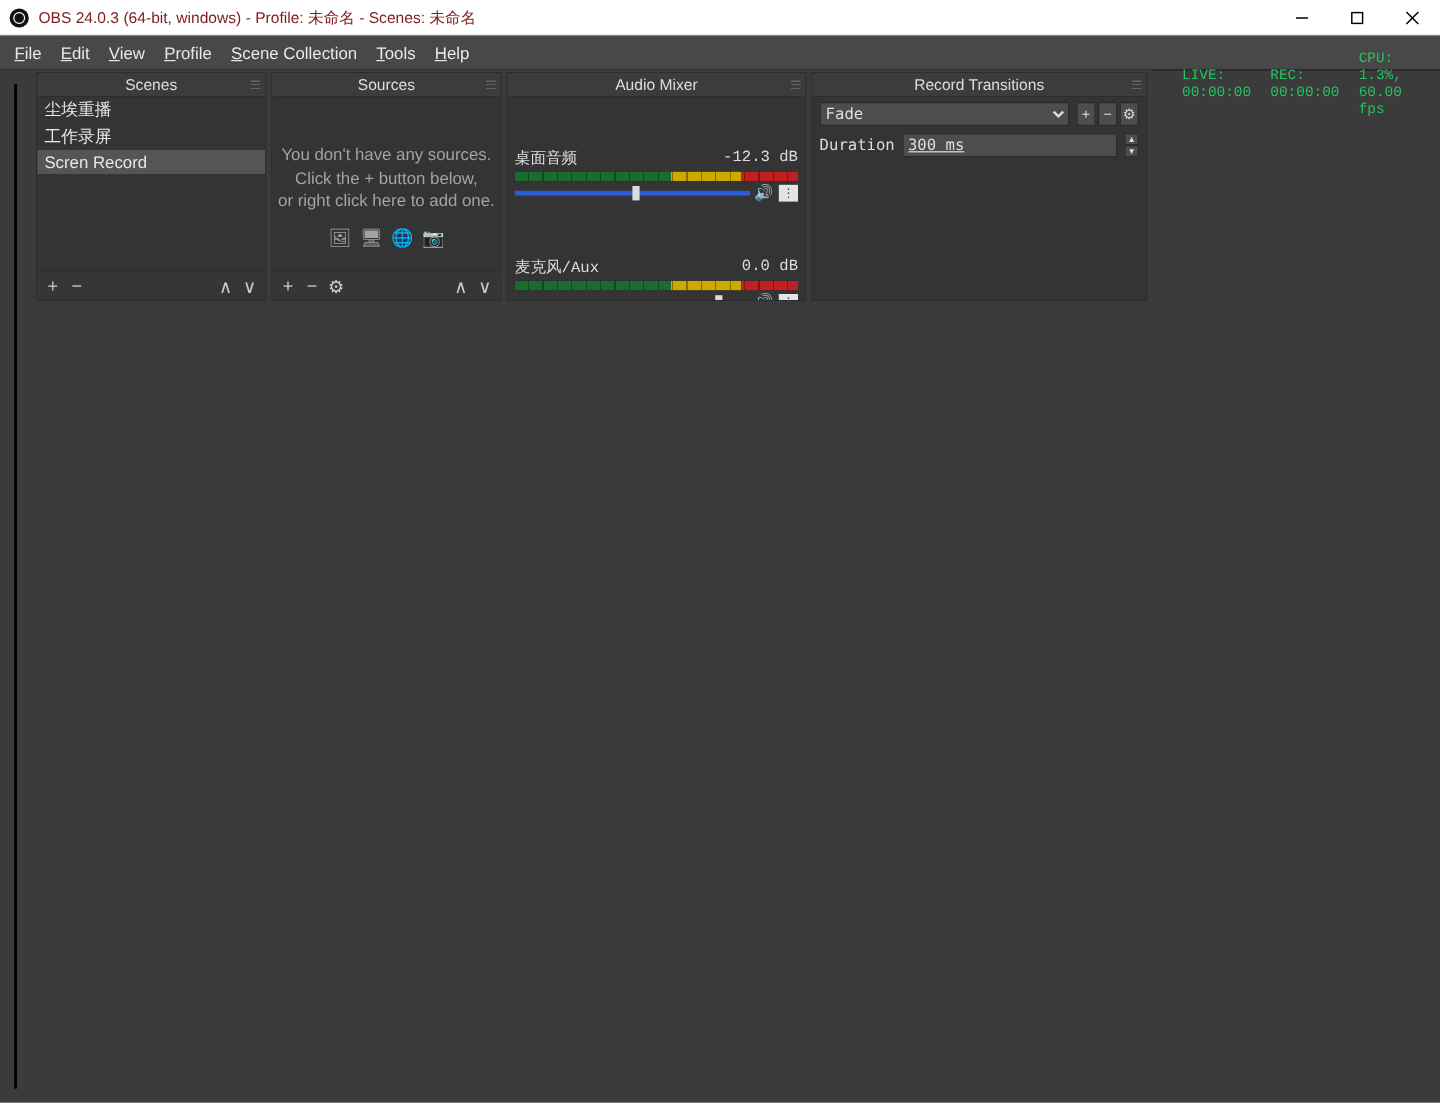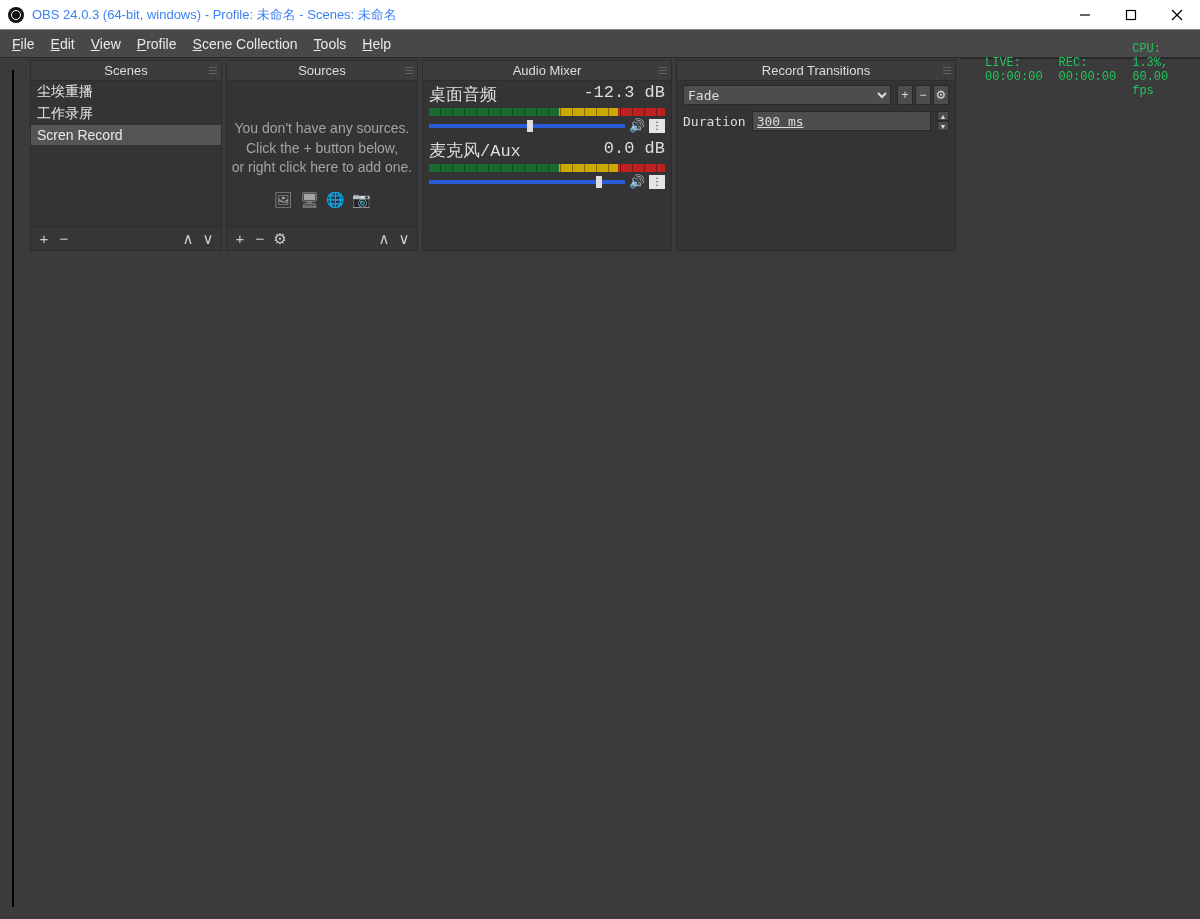--- a/index.html
+++ b/index.html
@@ -18,21 +18,21 @@
     border-bottom: 1px solid #888;
   }
   .titlebar .appicon {
     width: 16px; height: 16px; margin: 0 8px;
     border-radius: 50%; background: #111;
     position: relative;
   }
   .titlebar .appicon::after{
     content:''; position:absolute; inset:3px; border:1px solid #fff; border-radius:50%;
   }
-  .titlebar .title { flex: 1; color:#3b82f6; font-size:13px;}
+  .titlebar .title { flex: 1; color:#7f1d1d; font-size:13px;}
   .winbtns { display:flex; height:100%; }
   .winbtn { width:46px; display:flex; align-items:center; justify-content:center; font-size:14px; }
   .winbtn svg { stroke:#000; }
   
   .menubar {
     height: 27px; background: #484848; color:#e8e8e8;
     display:flex; align-items:center; padding:0 4px;
     font-size:14px;
   }
   .menubar .mi { padding: 0 8px; height:100%; display:flex; align-items:center;}
@@ -69,21 +69,21 @@
   .tbtn { font-size:15px; width:14px; text-align:center; cursor:default;}
   
   .scenelist .item{ padding:2px 6px; font-size:14px; color:#e8e8e8;}
   .scenelist .item.sel{ background:#555;}
   
   .srcmsg { text-align:center; color:#a3a3a3; font-size:14px; padding-top:38px; line-height:1.4;}
   .srcicons { margin-top:6px; letter-spacing:4px; font-size:15px;}
   .srcicons span { display:inline-flex; width:18px; height:14px; vertical-align:middle;}
   
   .mixer .track { padding:2px 6px 4px; }
-  .mixer .trow1 { display:flex; font-size:17px; font-family:"Consolas","Courier New",monospace; color:#ddd;}
+  .mixer .trow1 { display:flex; font-size:13px; font-family:"Consolas","Courier New",monospace; color:#ddd;margin-top:40px;}
   .mixer .trow1 .nm{flex:1;}
   .mixer .meter{
     height:8px; margin-top:2px; background:#222; position:relative; overflow:hidden;
   }
   .mixer .meter .grad{
     position:absolute; inset:0;
     background:linear-gradient(to right,#1a6b2e 0%,#1a6b2e 55%,#ccaa00 55%,#ccaa00 80%,#c02020 80%,#c02020 100%);
   }
   .mixer .meter .ticks{
     position:absolute; inset:0;

